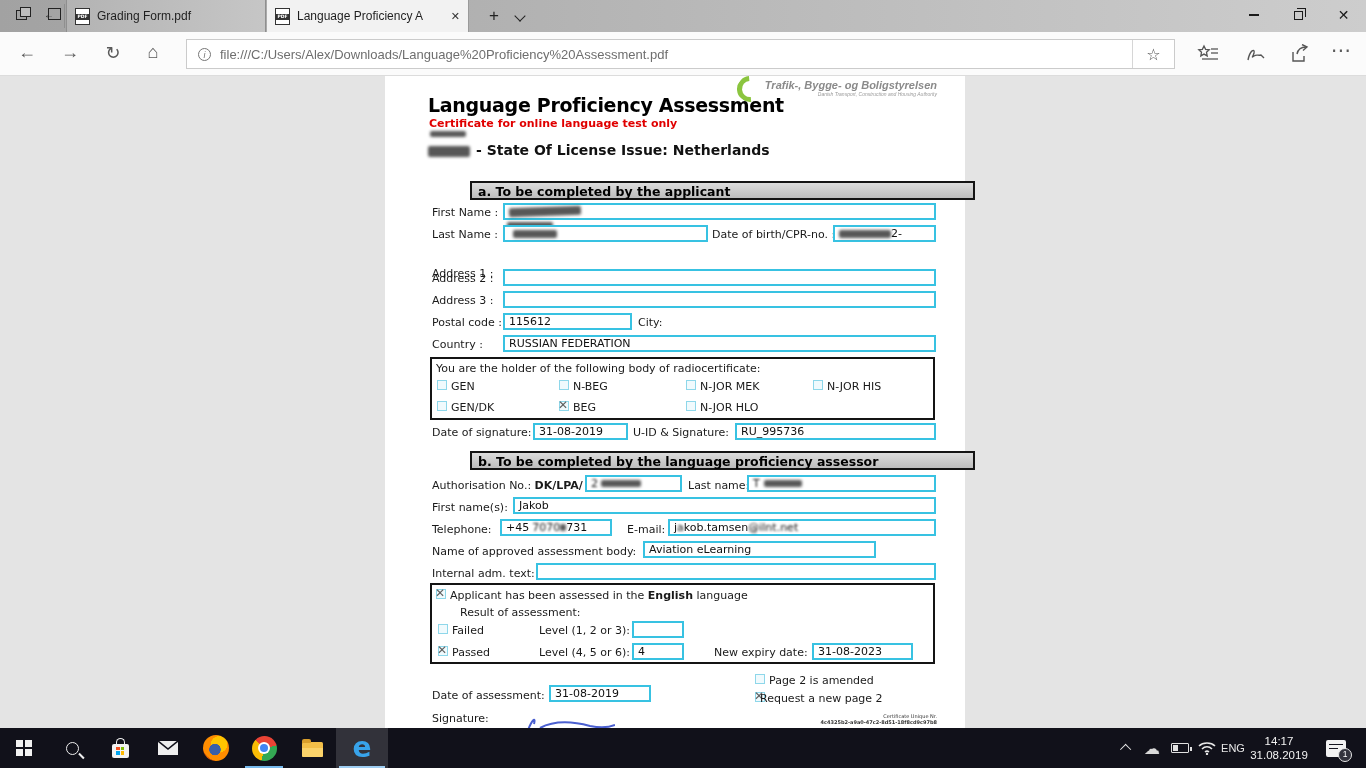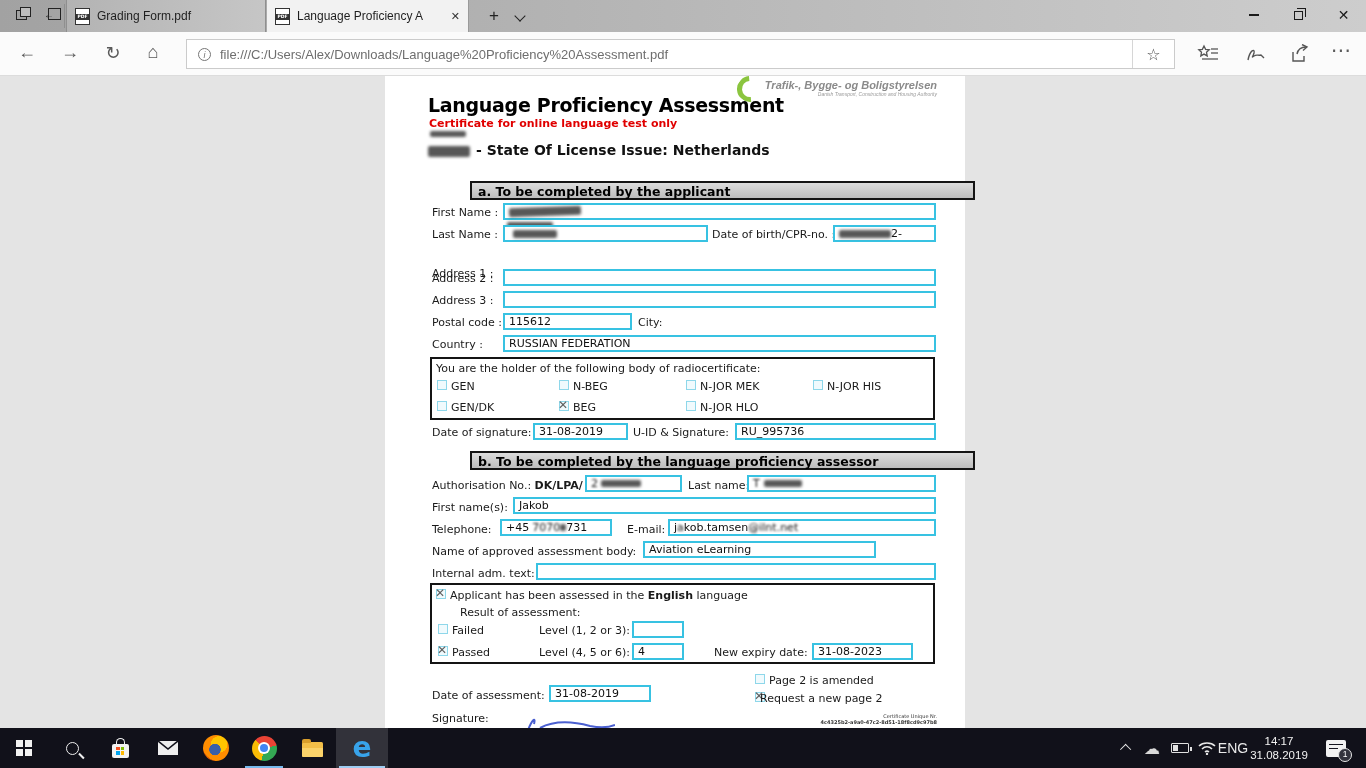--- a/index.html
+++ b/index.html
@@ -440,21 +440,21 @@
         </span>
     </div>
     <div class="tray" style="left:1194px;width:26px;justify-content:center">
       <svg width="18" height="14" viewBox="0 0 18 14">
         <path d="M1,5 C5,1 13,1 17,5" fill="none" stroke="#e8e8e8" stroke-width="1.6"></path>
         <path d="M4,8 C7,5 11,5 14,8" fill="none" stroke="#e8e8e8" stroke-width="1.6"></path>
         <path d="M7,11 C8.2,10 9.8,10 11,11" fill="none" stroke="#e8e8e8" stroke-width="1.6"></path>
         <circle cx="9" cy="13" r="1.2" fill="#e8e8e8"></circle>
       </svg>
     </div>
-    <div class="tray" style="left:1218px;width:30px;justify-content:center;font-size:14px">
+    <div class="tray" style="left:1218px;width:30px;justify-content:center;font-size:11px">
       <span>ENG</span>
     </div>
     <div class="tray" style="left:1248px;width:62px;justify-content:center">
       <div class="clock">
         <div>14:17</div>
         <div>31.08.2019</div>
       </div>
     </div>
     <div class="tray" style="left:1318px;width:36px;justify-content:center">
       <span class="notif">

